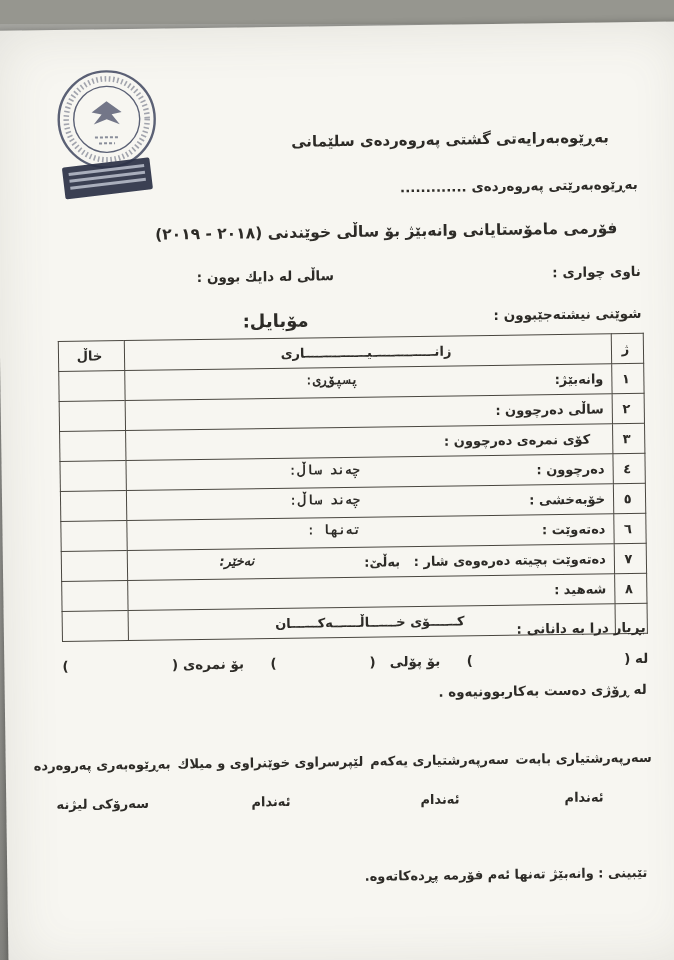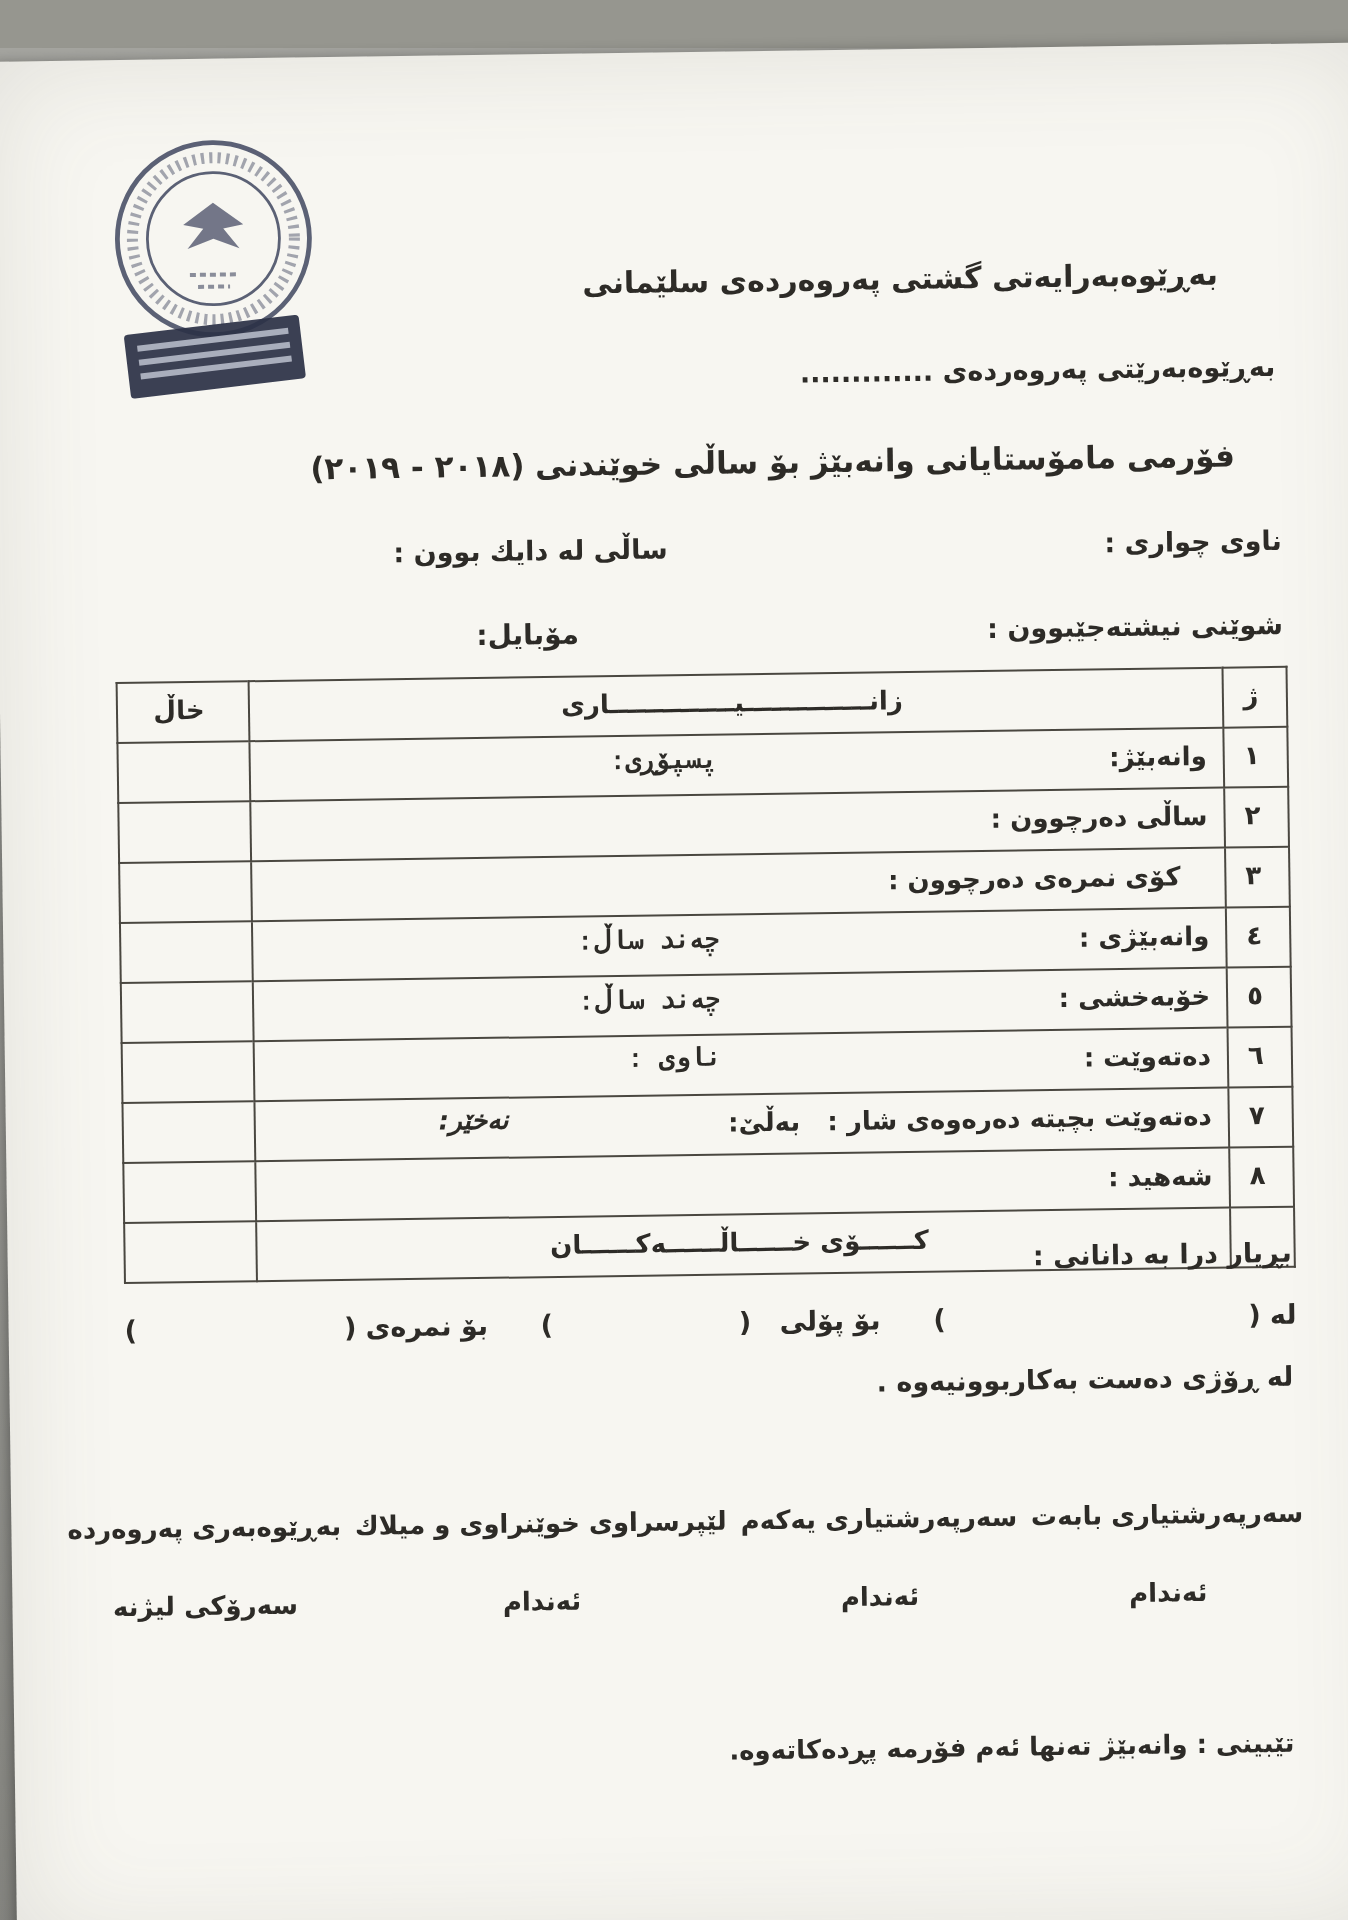--- a/index.html
+++ b/index.html
@@ -22,21 +22,21 @@
     color:#2d2b27;
     font-weight:700;
   }
   .abs{position:absolute;}
   .hdr1{left:238px;width:430px;top:106px;text-align:center;font-size:15px;letter-spacing:.2px;}
   .hdr2{right:52px;top:154px;font-size:13.5px;}
   .title{left:88px;width:600px;top:197px;text-align:center;font-size:15.5px;}
   .f-name{right:50px;top:241px;font-size:13.5px;}
   .f-birth{right:357px;top:241px;font-size:13.5px;}
   .f-res{right:50px;top:283px;font-size:13.5px;}
-  .f-mob{right:402px;top:283px;font-size:14px;}
+  .f-mob{right:383px;top:283px;font-size:18px;}
   table.info{
     position:absolute;left:58px;top:311px;width:586px;
     border-collapse:collapse;table-layout:fixed;
     font-size:13px;font-weight:700;color:#2d2b27;
   }
   table.info th, table.info td{
     border:1.2px solid #4a4740;height:25px;padding:2px 8px 2px 4px;
     vertical-align:middle;
   }
   th.c-no, td.c-no{width:32px;text-align:center;padding:2px 2px;}
@@ -130,38 +130,38 @@
       <tr>
         <td class="c-no">٣</td>
         <td class="c-info indent">
           <span>کۆی نمرەی دەرچوون :</span>
         </td>
         <td class="c-pts"></td>
       </tr>
       <tr>
         <td class="c-no">٤</td>
         <td class="c-info">
-          <span>وانەبێژی :</span>
+          <span>دەرچوون :</span>
           <span class="mid mid-center">چەند ساڵ:</span>
         </td>
         <td class="c-pts"></td>
       </tr>
       <tr>
         <td class="c-no">٥</td>
         <td class="c-info">
           <span>خۆبەخشی :</span>
           <span class="mid mid-center">چەند ساڵ:</span>
         </td>
         <td class="c-pts"></td>
       </tr>
       <tr>
         <td class="c-no">٦</td>
         <td class="c-info">
           <span>دەتەوێت :</span>
-          <span class="mid mid-center">ناوی :</span>
+          <span class="mid mid-center">تەنها :</span>
         </td>
         <td class="c-pts"></td>
       </tr>
       <tr>
         <td class="c-no">٧</td>
         <td class="c-info">
           <span>دەتەوێت بچیتە دەرەوەی شار :&nbsp;&nbsp; بەڵێ:</span>
           <span class="mid mid-far">نەخێر:</span>
         </td>
         <td class="c-pts"></td>

